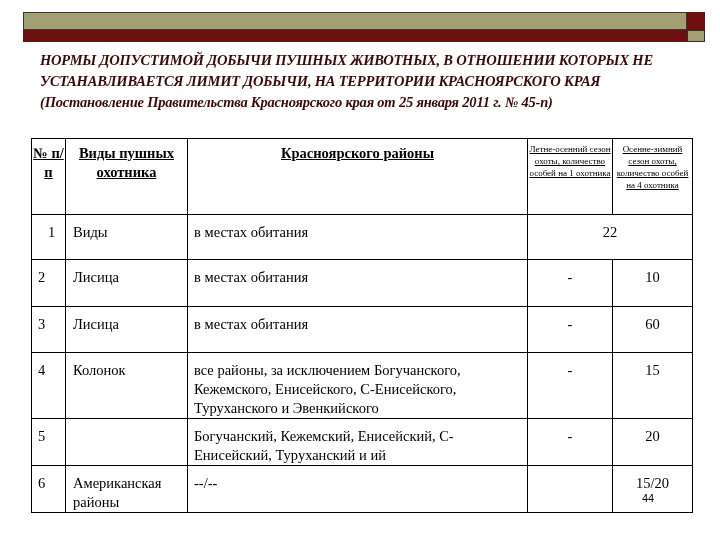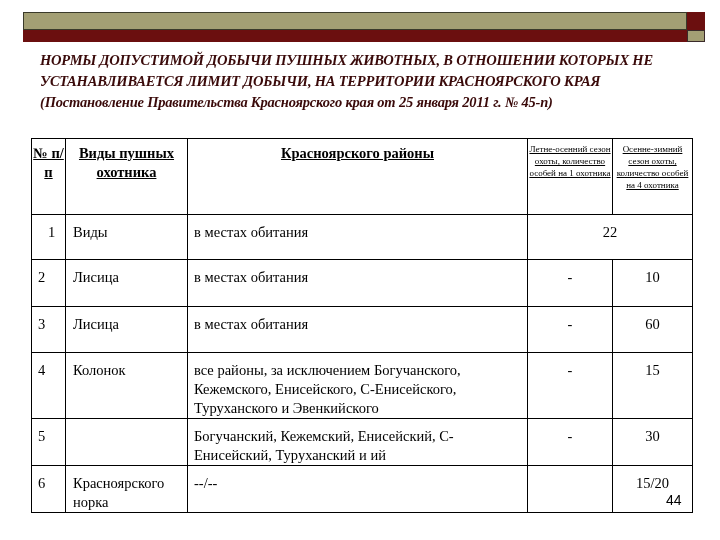--- a/index.html
+++ b/index.html
@@ -12,21 +12,21 @@
   .title .sub { font-weight:bold; }
   table { position:absolute; left:31px; top:138px; border-collapse:collapse; table-layout:fixed; width:661px; }
   td, th { border:1.5px solid #000; vertical-align:top; padding:0; font-size:14.5px; line-height:19px; font-weight:normal; }
   th { font-weight:bold; text-align:center; padding-top:5px;text-decoration:underline; }
   th.small { font-size:9px; line-height:12px; font-weight:normal; padding-top:4px; }
   td { padding-top:8px; }
   td.num { padding-left:6px; }
   td.name { padding-left:7px; }
   td.dist { padding-left:6px; }
   td.c { text-align:center; }
-  .pagenum { position:absolute; left:666px; top:492px; font-size:14px; font-family:"Liberation Sans", sans-serif; }
+  .pagenum { position:absolute; left:642px; top:492px; font-size:11px; font-family:"Liberation Sans", sans-serif; }
 </style>
 </head>
 <body>
 
 <div class="bar-olive"></div>
 <div class="bar-red"></div>
 <div class="sq-red"></div>
 <div class="sq-olive"></div>
 
 <div class="title">
@@ -75,25 +75,25 @@
     <td class="name">Колонок</td>
     <td class="dist">все районы, за исключением Богучанского, Кежемского, Енисейского, С-Енисейского, Туруханского и Эвенкийского</td>
     <td class="c">-</td>
     <td class="c">15</td>
   </tr>
   <tr style="height:46px">
     <td class="num">5</td>
     <td class="name"></td>
     <td class="dist">Богучанский, Кежемский, Енисейский, С-Енисейский, Туруханский и ий</td>
     <td class="c">-</td>
-    <td class="c">30</td>
+    <td class="c">20</td>
   </tr>
   <tr style="height:44px">
     <td class="num">6</td>
-    <td class="name">Красноярского норка</td>
+    <td class="name">Американская районы</td>
     <td class="dist">--/--</td>
     <td class="c"></td>
     <td class="c">15/20</td>
   </tr>
 </tbody>
   </table>
 
 <div class="pagenum">44</div>
 
 </body></html>

